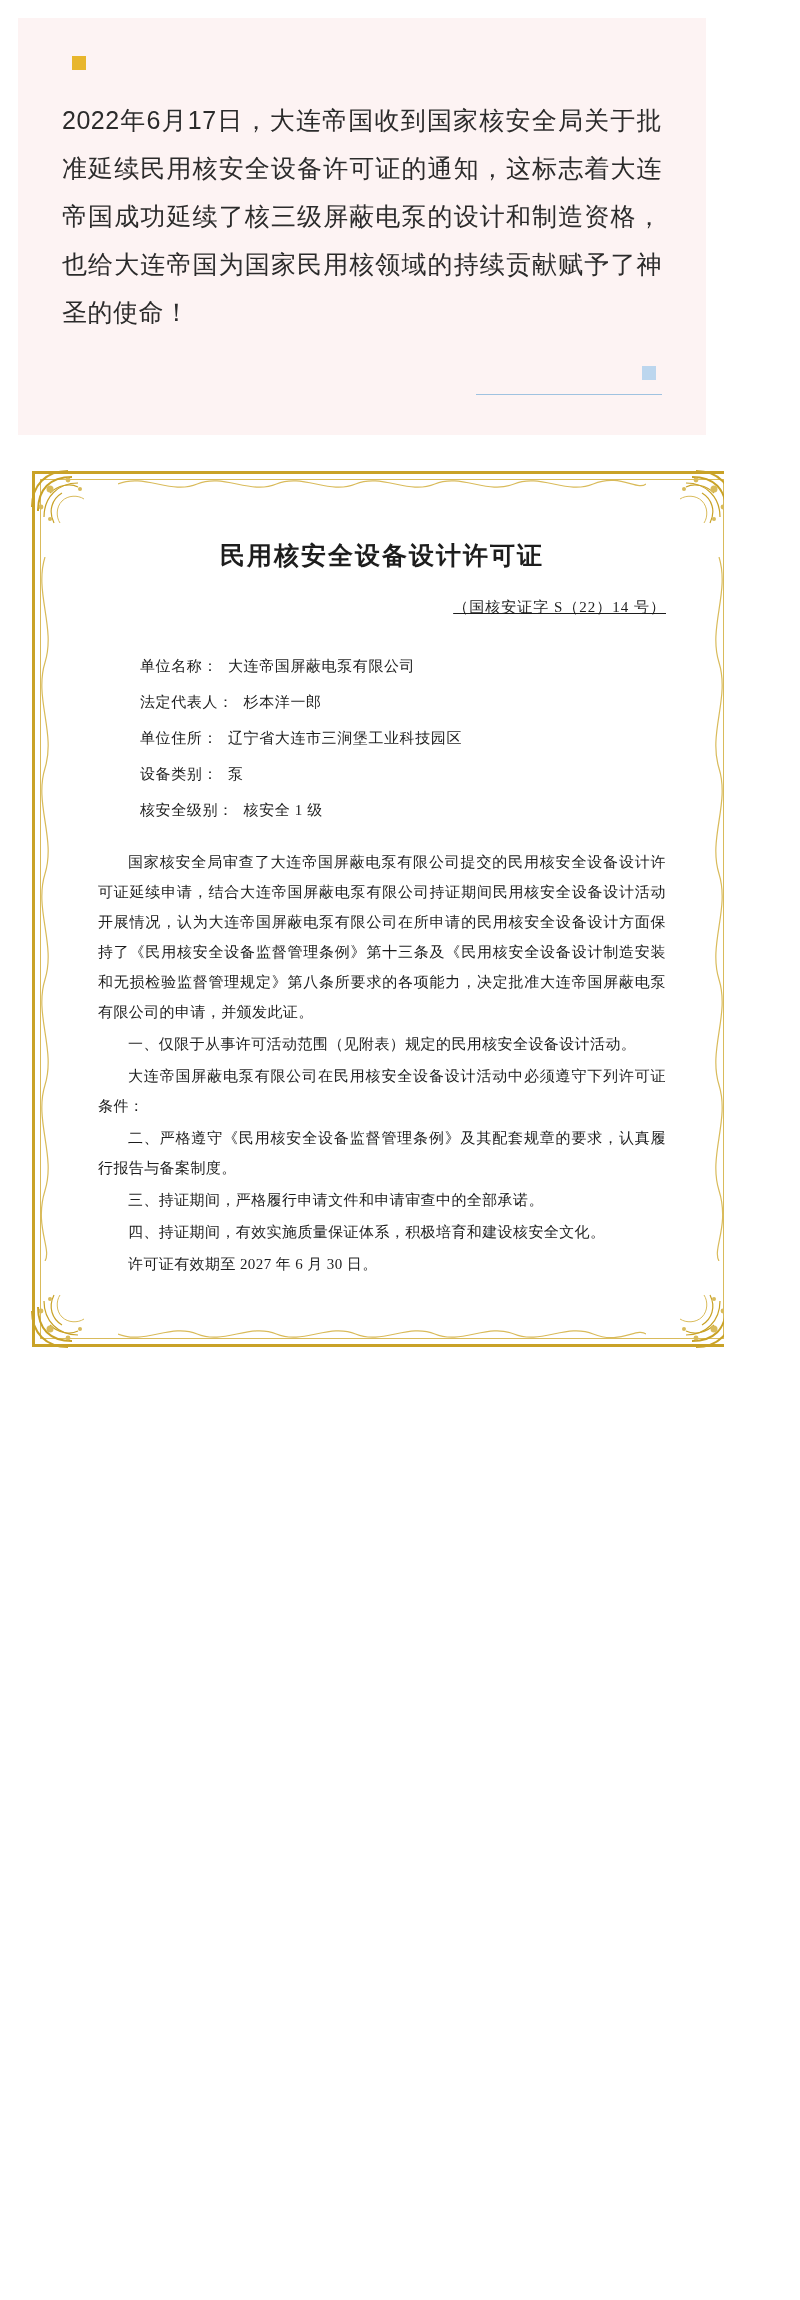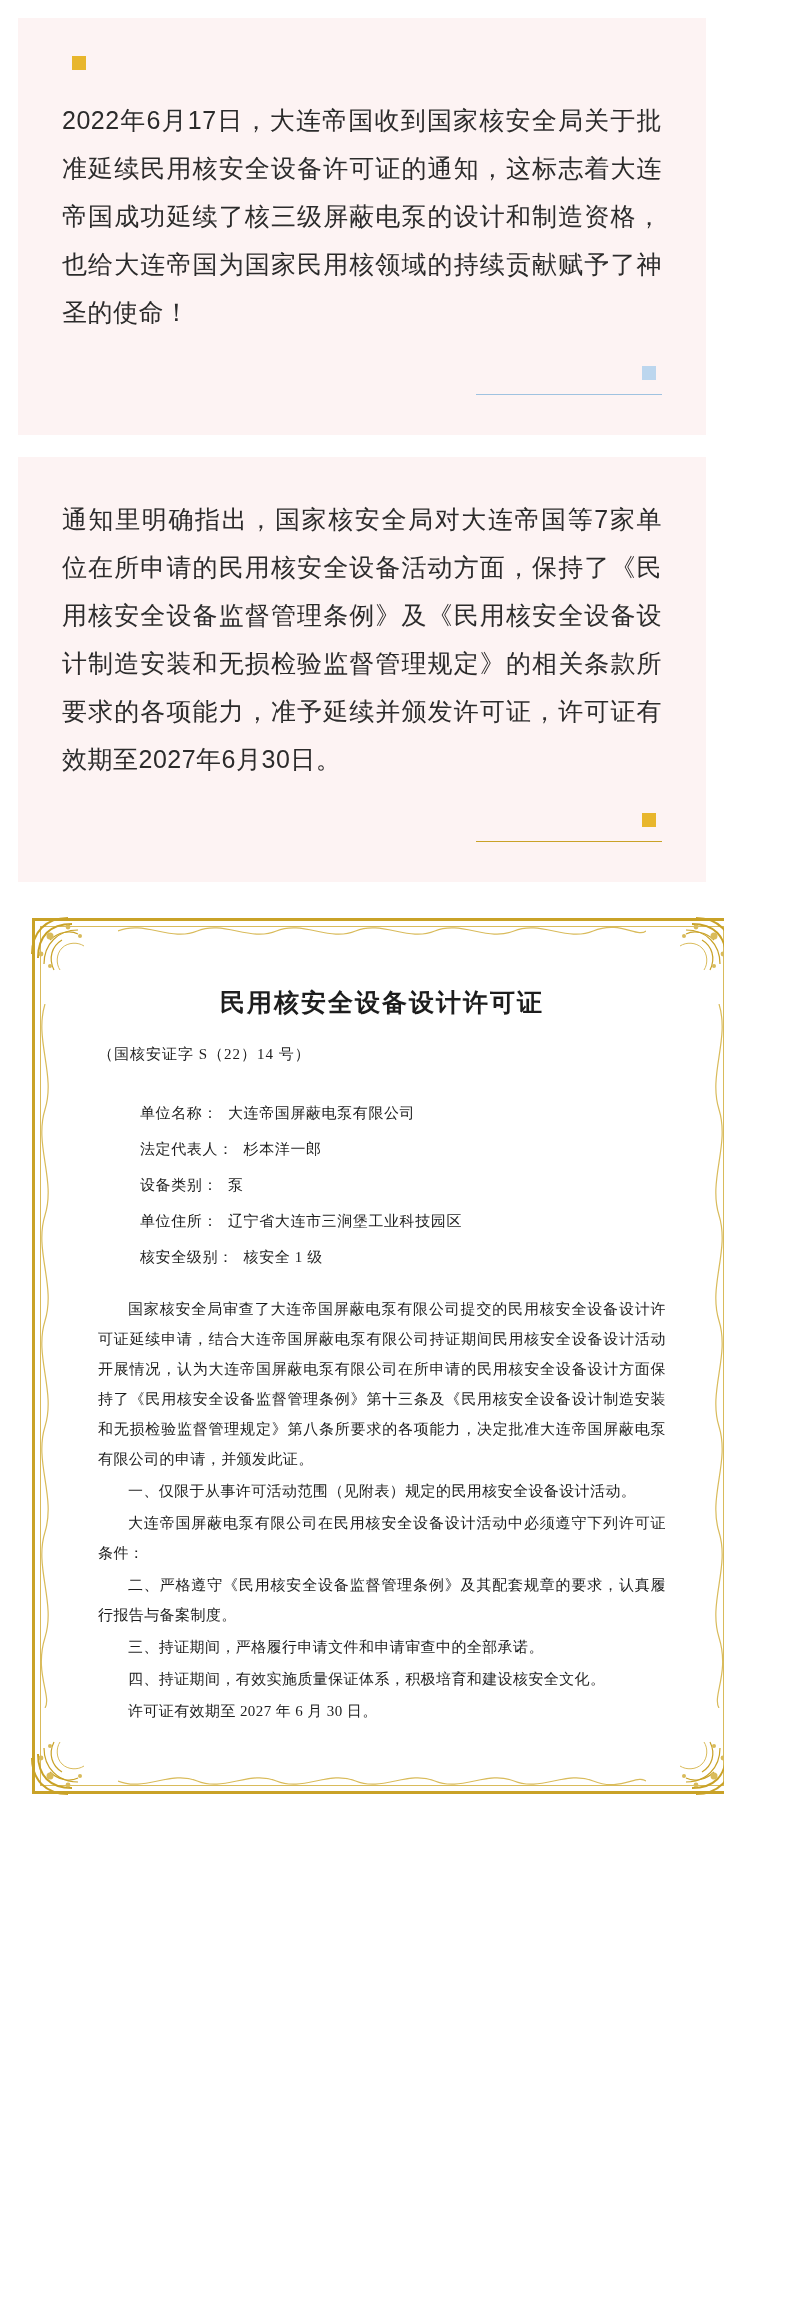--- a/index.html
+++ b/index.html
@@ -134,25 +134,26 @@
   }
   .cert-title {
     text-align: center;
     font-size: 25px;
     font-weight: bold;
     letter-spacing: 2px;
     margin: 10px 0 0 0;
     font-family: "Liberation Serif", serif;
   }
   .cert-subtitle {
-    text-align: left;
+    text-align: right;
     font-size: 15px;
     letter-spacing: 1px;
     margin: 26px 0 0 0;
     font-family: "Liberation Serif", serif;
+    text-decoration: underline;
   }
   .cert-fields {
     margin: 34px 0 0 0;
     padding: 0 0 0 42px;
   }
   .cert-field {
     font-size: 15px;
     line-height: 30px;
     letter-spacing: 0.6px;
     margin: 0 0 6px 0;
@@ -179,27 +180,20 @@
 
   <div class="block block-1">
     <span class="sq-mark sq-yellow mark-top"></span>
     <p class="para">2022年6月17日，大连帝国收到国家核安全局关于批准延续民用核安全设备许可证的通知，这标志着大连帝国成功延续了核三级屏蔽电泵的设计和制造资格，也给大连帝国为国家民用核领域的持续贡献赋予了神圣的使命！</p>
     <div class="footer-rule">
       <span class="sq-mark sq-blue"></span>
       <span class="rule-line blue"></span>
     </div>
   </div>
 
-  <div class="block block-2">
-    <p class="para">通知里明确指出，国家核安全局对大连帝国等7家单位在所申请的民用核安全设备活动方面，保持了《民用核安全设备监督管理条例》及《民用核安全设备设计制造安装和无损检验监督管理规定》的相关条款所要求的各项能力，准予延续并颁发许可证，许可证有效期至2027年6月30日。</p>
-    <div class="footer-rule">
-      <span class="sq-mark sq-yellow"></span>
-      <span class="rule-line"></span>
-    </div>
-  </div>
 
   <div class="cert-wrap">
     <div class="cert">
 
       <div class="cert-border-outer"></div>
       <div class="cert-border-inner"></div>
 
       <div class="corner corner-tl">
         <svg width="86" height="86" viewBox="0 0 86 86">
           <g fill="none" stroke="#c9a227" stroke-width="2">
@@ -323,24 +317,24 @@
         <div class="cert-subtitle">（国核安证字 S（22）14 号）</div>
 
         <div class="cert-fields">
           <div class="cert-field">
             <span>单位名称：</span><span class="fv">大连帝国屏蔽电泵有限公司</span>
           </div>
           <div class="cert-field">
             <span>法定代表人：</span><span class="fv">杉本洋一郎</span>
           </div>
           <div class="cert-field">
+            <span>单位住所：</span><span class="fv">辽宁省大连市三涧堡工业科技园区</span>
+          </div>
+          <div class="cert-field">
             <span>设备类别：</span><span class="fv">泵</span>
-          </div>
-          <div class="cert-field">
-            <span>单位住所：</span><span class="fv">辽宁省大连市三涧堡工业科技园区</span>
           </div>
           <div class="cert-field">
             <span>核安全级别：</span><span class="fv">核安全 1 级</span>
           </div>
         </div>
 
         <div class="cert-body">
           <p class="cert-p">国家核安全局审查了大连帝国屏蔽电泵有限公司提交的民用核安全设备设计许可证延续申请，结合大连帝国屏蔽电泵有限公司持证期间民用核安全设备设计活动开展情况，认为大连帝国屏蔽电泵有限公司在所申请的民用核安全设备设计方面保持了《民用核安全设备监督管理条例》第十三条及《民用核安全设备设计制造安装和无损检验监督管理规定》第八条所要求的各项能力，决定批准大连帝国屏蔽电泵有限公司的申请，并颁发此证。</p>
           <p class="cert-p">一、仅限于从事许可活动范围（见附表）规定的民用核安全设备设计活动。</p>
           <p class="cert-p">大连帝国屏蔽电泵有限公司在民用核安全设备设计活动中必须遵守下列许可证条件：</p>

